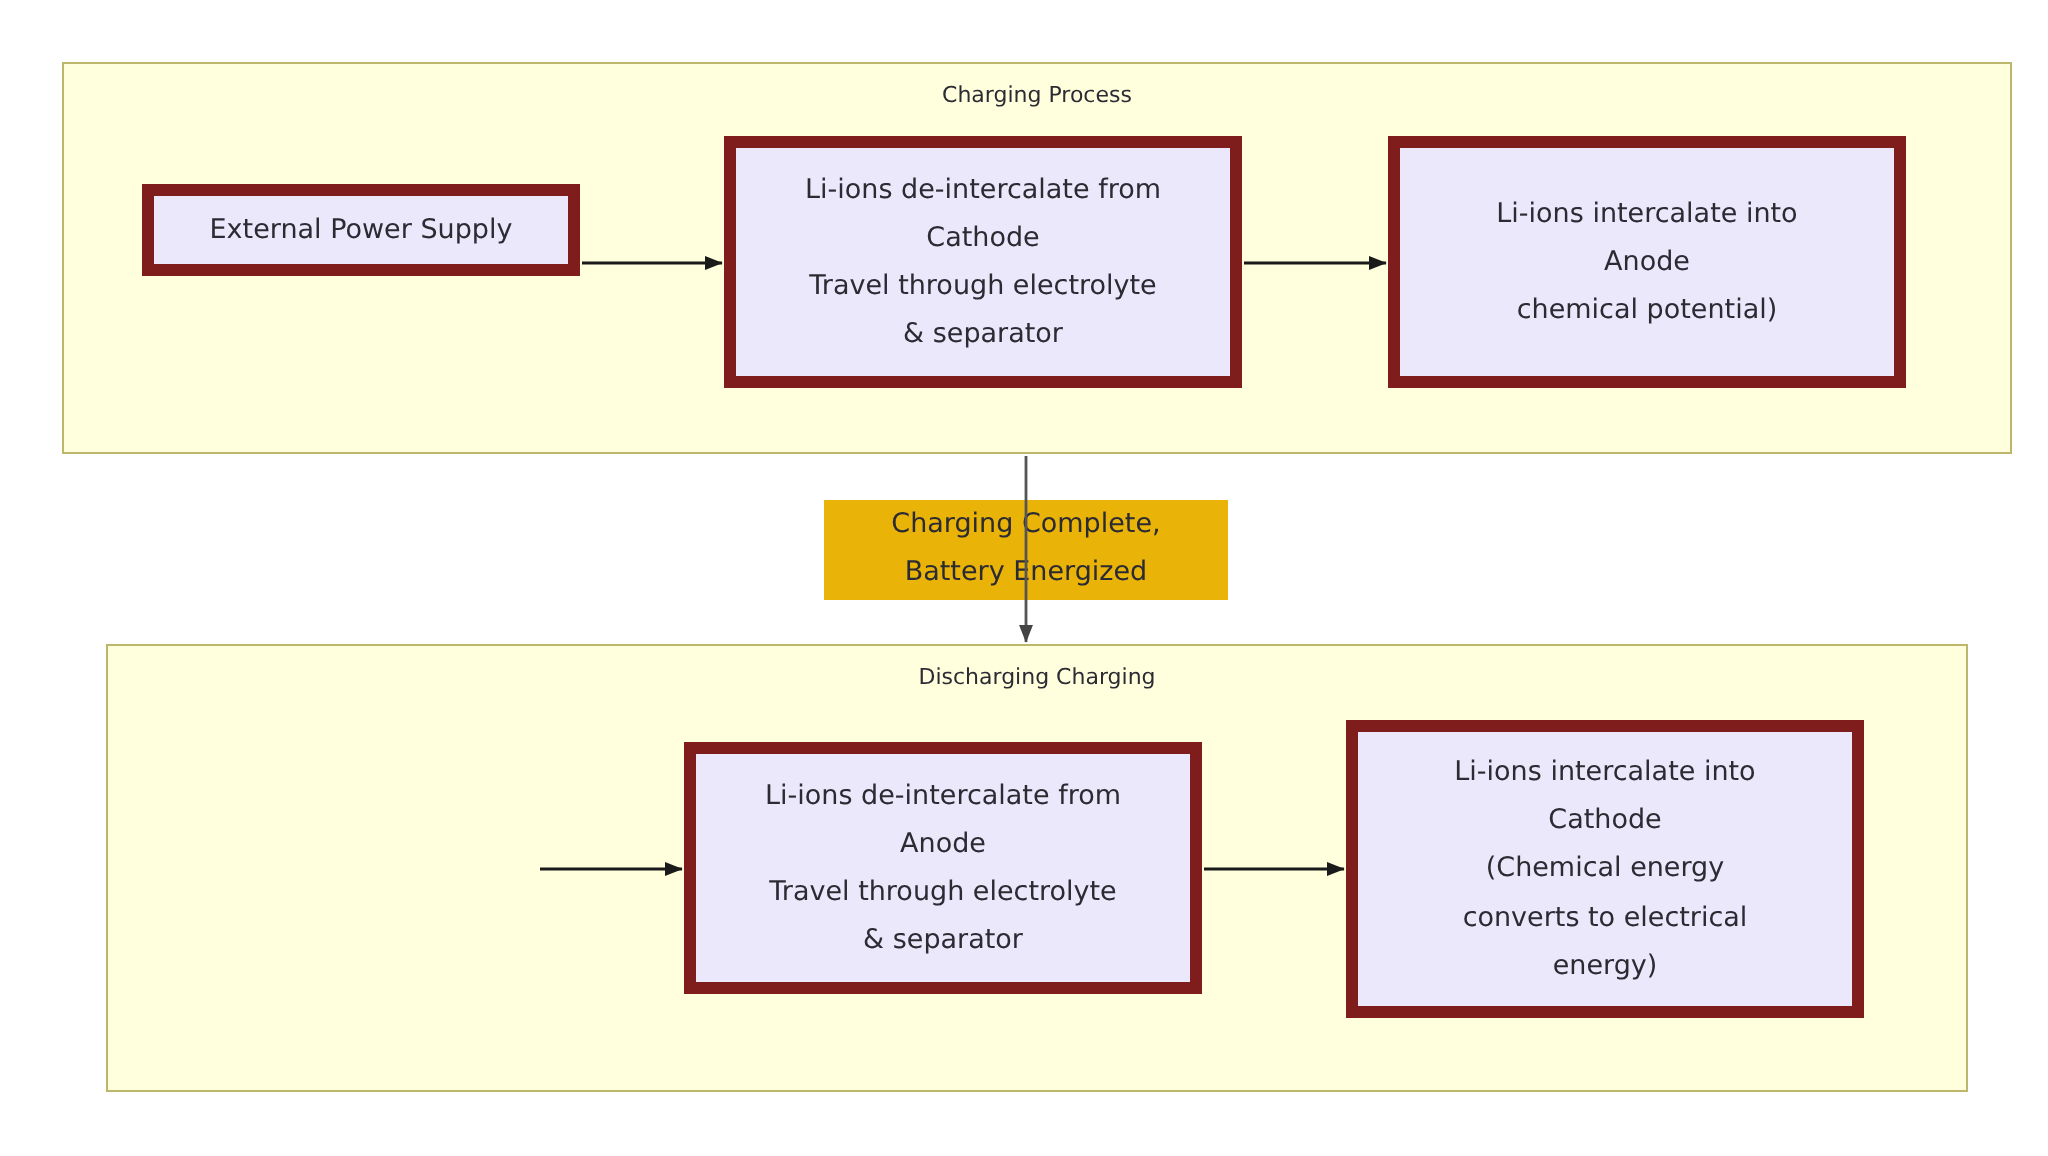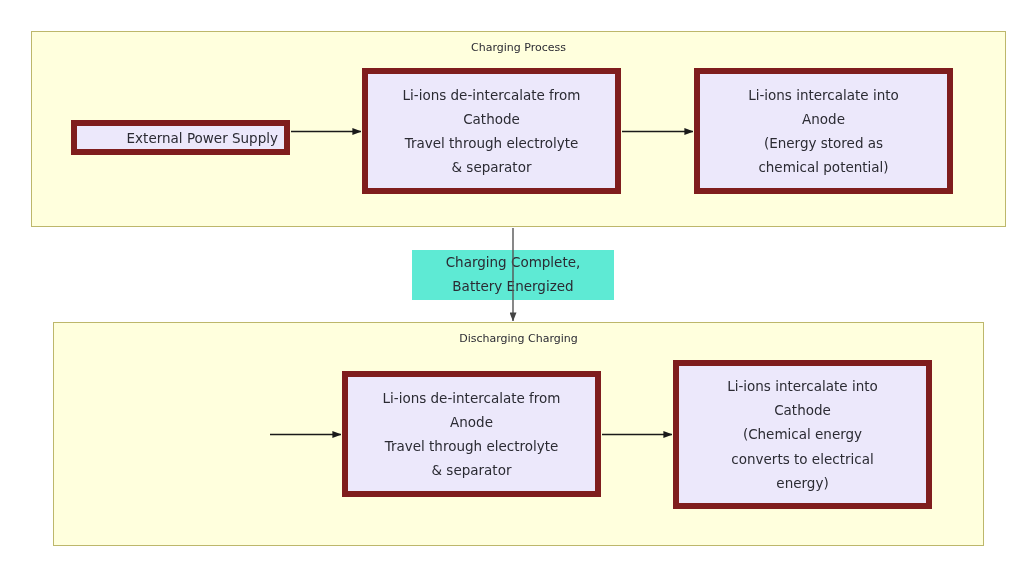--- a/index.html
+++ b/index.html
@@ -57,21 +57,21 @@
   .node .lines {
     width: 100%;
   }
   .node .lines > div {
     white-space: nowrap;
   }
 
   
   .edge-label {
     position: absolute;
-    background: #5eead4;
+    background: #eab308;
     color: #2b2b33;
     font-size: 13.5px;
     line-height: 1.75;
     text-align: center;
     display: flex;
     align-items: center;
     justify-content: center;
     box-sizing: border-box;
   }
   .edge-label .lines > div { white-space: nowrap; }
@@ -97,40 +97,39 @@
 </style>
 </head>
 <body>
 
 <div id="canvas">
 
   <div class="panel" style="left:31px; top:31px; width:975px; height:196px;">
     <div class="panel-title">Charging Process</div>
   </div>
 
-  <div class="node" style="left:71px; top:120px; width:219px; height:35px;text-align:right;">
+  <div class="node" style="left:71px; top:92px; width:219px; height:46px;">
     <div class="lines">
       <div>External Power Supply</div>
     </div>
   </div>
 
   <div class="node" style="left:362px; top:68px; width:259px; height:126px;">
     <div class="lines">
       <div>Li-ions de-intercalate from</div>
       <div>Cathode</div>
       <div>Travel through electrolyte</div>
       <div>&amp; separator</div>
     </div>
   </div>
 
   <div class="node" style="left:694px; top:68px; width:259px; height:126px;">
     <div class="lines">
       <div>Li-ions intercalate into</div>
       <div>Anode</div>
-      <div>(Energy stored as</div>
       <div>chemical potential)</div>
     </div>
   </div>
 
   <div class="edge-label" style="left:412px; top:250px; width:202px; height:50px;">
     <div class="lines">
       <div>Charging Complete,</div>
       <div>Battery Energized</div>
     </div>
   </div>

